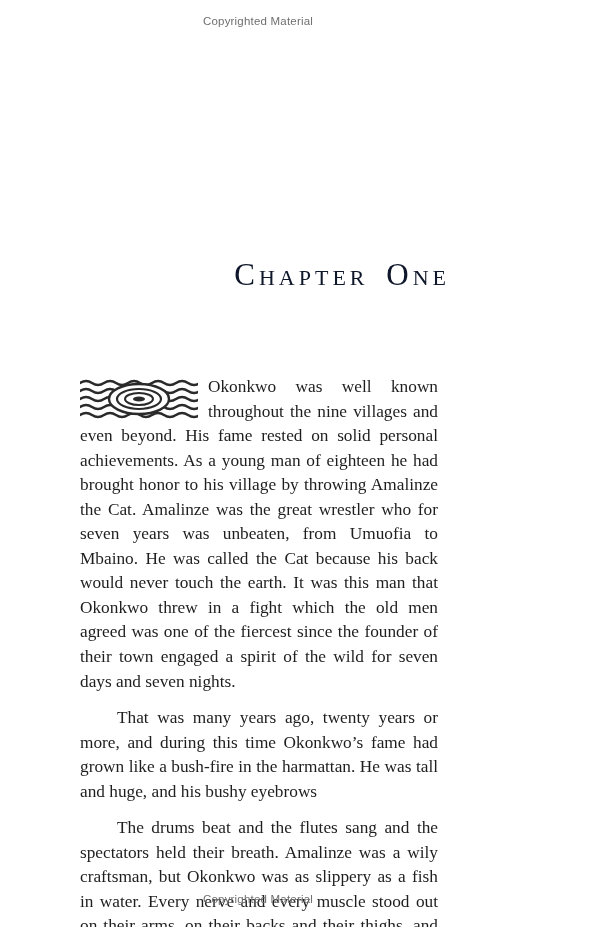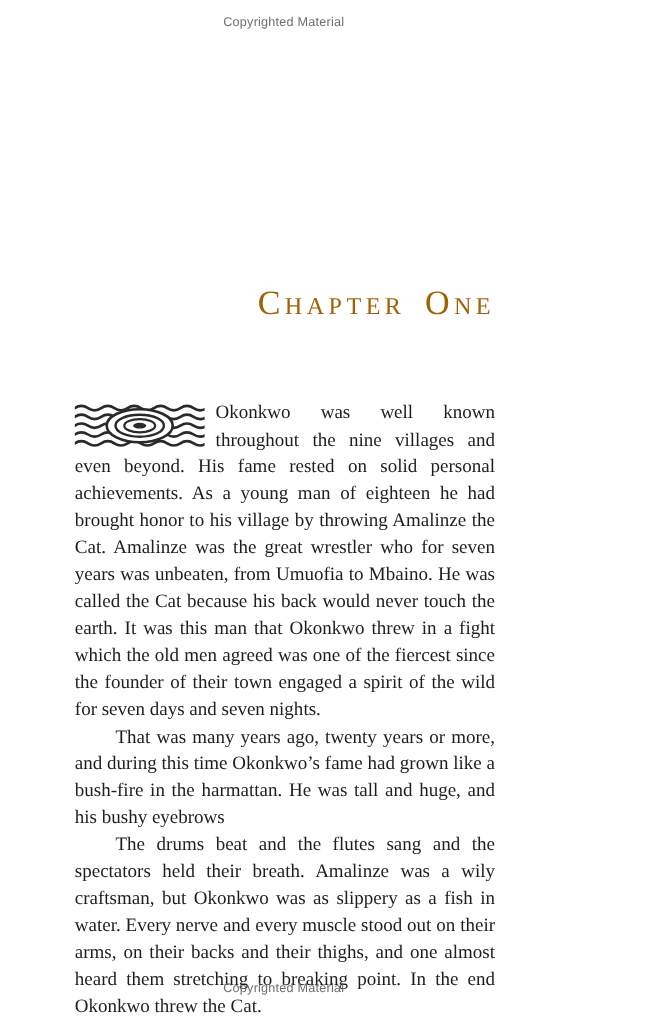--- a/index.html
+++ b/index.html
@@ -33,35 +33,35 @@
     top: 257px;
     left: 68px;
     right: 66px;
     text-align: right;
     font-family: "Liberation Serif", serif;
     font-variant: small-caps;
     font-weight: normal;
     font-size: 31px;
     letter-spacing: 4px;
     word-spacing: 6px;
-    color: #a16207;
+    color: #0f172a;
     white-space: nowrap;
   }
   .body-text {
     position: absolute;
     top: 363px;
     left: 68px;
     right: 66px;
     color: #1e1e1e;
     font-size: 17.3px;
     line-height: 24.55px;
     text-align: justify;
     text-justify: inter-word;
   }
-  .para { margin: 0; }
+  .para { margin: 12px; }
   .para.indent { text-indent: 37px; }
   .ornament {
     float: left;
     width: 118px;
     height: 42px;
     margin: 3px 10px 4px 0;
   }
   .ornament svg { display: block; width: 100%; height: 100%; }
 </style>
 </head>

